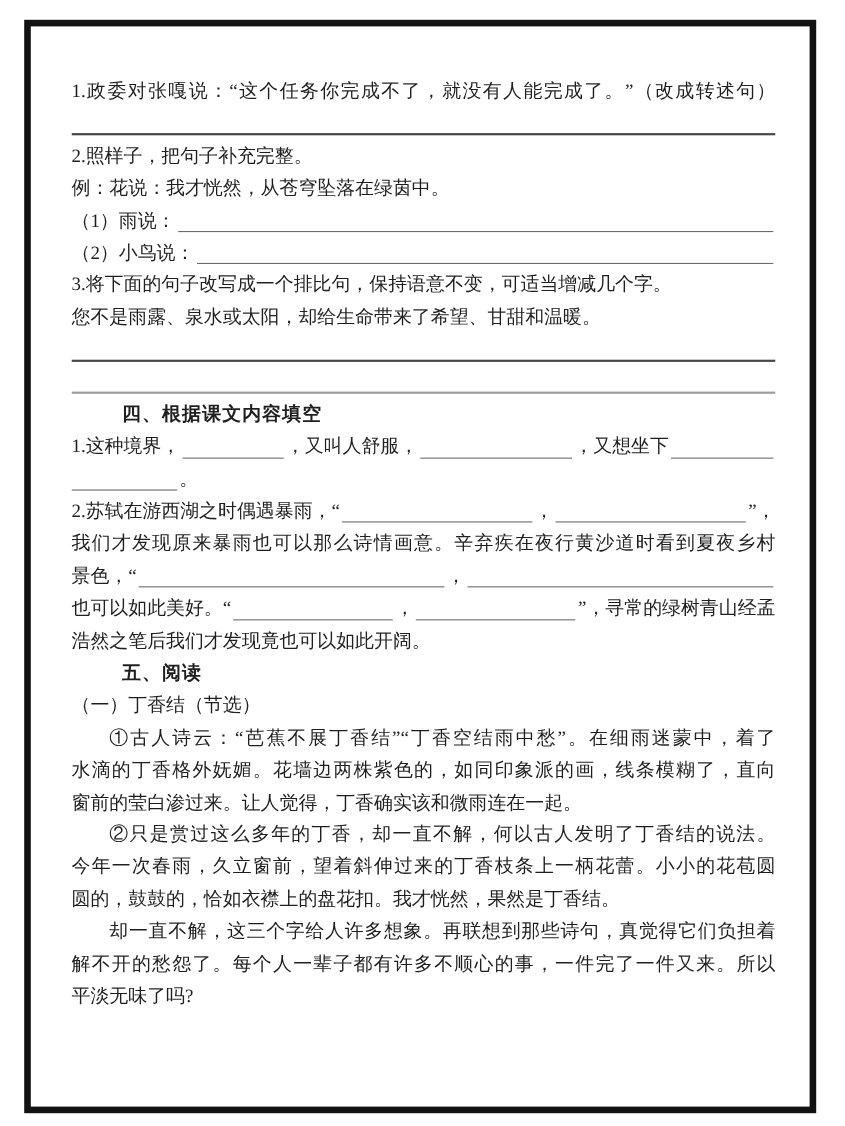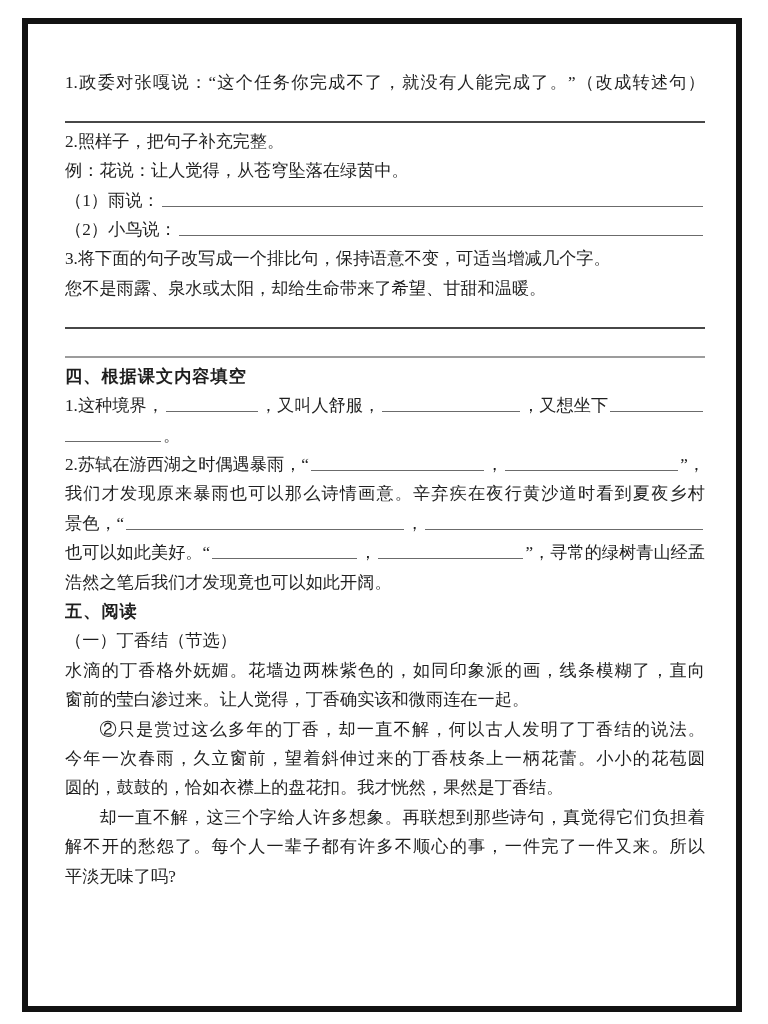--- a/index.html
+++ b/index.html
@@ -40,24 +40,24 @@
     overflow: hidden;
     white-space: nowrap;
   }
   .fill {
     white-space: normal;
     text-align: justify;
     text-align-last: justify;
   }
   .indent { text-indent: 2em; }
   .center { text-align: left; white-space: normal; }
-  .bold { font-weight: 700; letter-spacing: 1px; }
+  .bold { font-weight: 700; letter-spacing: 1px; margin-left: 46px; }
   .flexrow {
     display: flex;
-    align-items: flex-start;
+    align-items: flex-end;
   }
   .flexrow > span { flex: 0 0 auto; }
   .blank {
     display: inline-block;
     border-bottom: 1.5px solid #6b6b6b;
     height: 20px;
     margin: 0 2px 4px 2px;
   }
   .blank.grow { flex: 1 1 aupx; flex-grow: 1; }
   .rule-row { position: relative; }
@@ -82,21 +82,21 @@
   <div class="frame">
     <div class="content">
 
       <div class="row fill">1.政委对张嘎说：“这个任务你完成不了，就没有人能完成了。”（改成转述句）</div>
 
       <div class="row rule-row">
         <div class="rule dark"></div>
       </div>
 
       <div class="row">2.照样子，把句子补充完整。</div>
-      <div class="row">例：花说：让人觉得，从苍穹坠落在绿茵中。</div>
+      <div class="row">例：花说：我才恍然，从苍穹坠落在绿茵中。</div>
 
       <div class="row flexrow">
         <span>（1）雨说：</span>
         <span class="blank grow"></span>
       </div>
 
       <div class="row flexrow">
         <span>（2）小鸟说：</span>
         <span class="blank grow"></span>
       </div>
@@ -150,20 +150,21 @@
         <span>，</span>
         <span class="blank grow"></span>
         <span>”，寻常的绿树青山经孟</span>
       </div>
 
       <div class="row">浩然之笔后我们才发现竟也可以如此开阔。</div>
 
       <div class="row bold">五、阅读</div>
       <div class="row center">（一）丁香结（节选）</div>
 
+      <div class="row fill indent">①古人诗云：“芭蕉不展丁香结”“丁香空结雨中愁”。在细雨迷蒙中，着了</div>
       <div class="row fill">水滴的丁香格外妩媚。花墙边两株紫色的，如同印象派的画，线条模糊了，直向</div>
       <div class="row">窗前的莹白渗过来。让人觉得，丁香确实该和微雨连在一起。</div>
 
       <div class="row fill indent">②只是赏过这么多年的丁香，却一直不解，何以古人发明了丁香结的说法。</div>
       <div class="row fill">今年一次春雨，久立窗前，望着斜伸过来的丁香枝条上一柄花蕾。小小的花苞圆</div>
       <div class="row">圆的，鼓鼓的，恰如衣襟上的盘花扣。我才恍然，果然是丁香结。</div>
 
       <div class="row fill indent">
         <span>却一直不解，这三个字给人许多想象。</span><span class="ul">再联想到那些诗句，真觉得它们负担着</span>
       </div>

